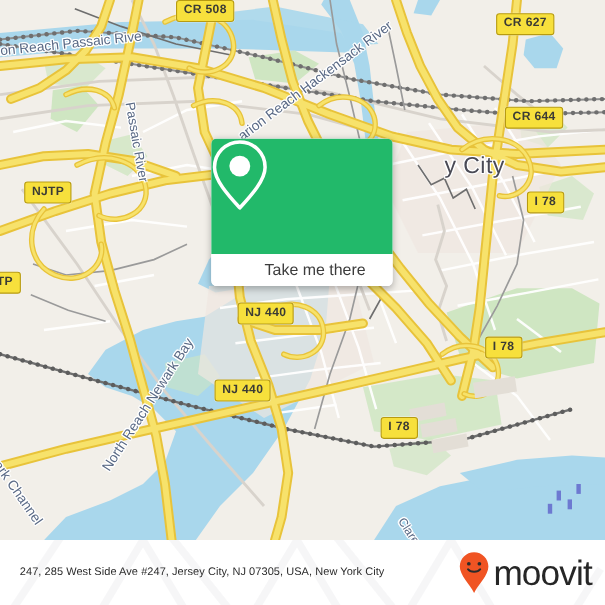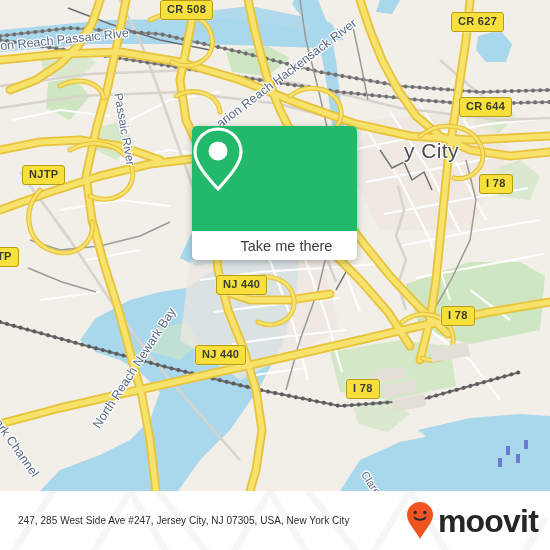--- a/index.html
+++ b/index.html
@@ -79,21 +79,21 @@
     line-height:20px;
     color:#2b2b2b;
     letter-spacing:.05px;
   }
   .brand{display:flex;align-items:center;gap:4px;flex:0 0 auto;padding-right:4px;}
   .brand-word{
     font-size:32px;
     line-height:32px;
     color:#262626;
     letter-spacing:-.8px;
-    font-weight:bold;
+    font-weight:normal;
   }
 
   
   .card{
     position:absolute;left:192px;top:126px;width:165px;height:134px;
     border-radius:5px;
     overflow:hidden;
     box-shadow:0 2px 7px rgba(0,0,0,.28);
     background:#ffffff;
   }

